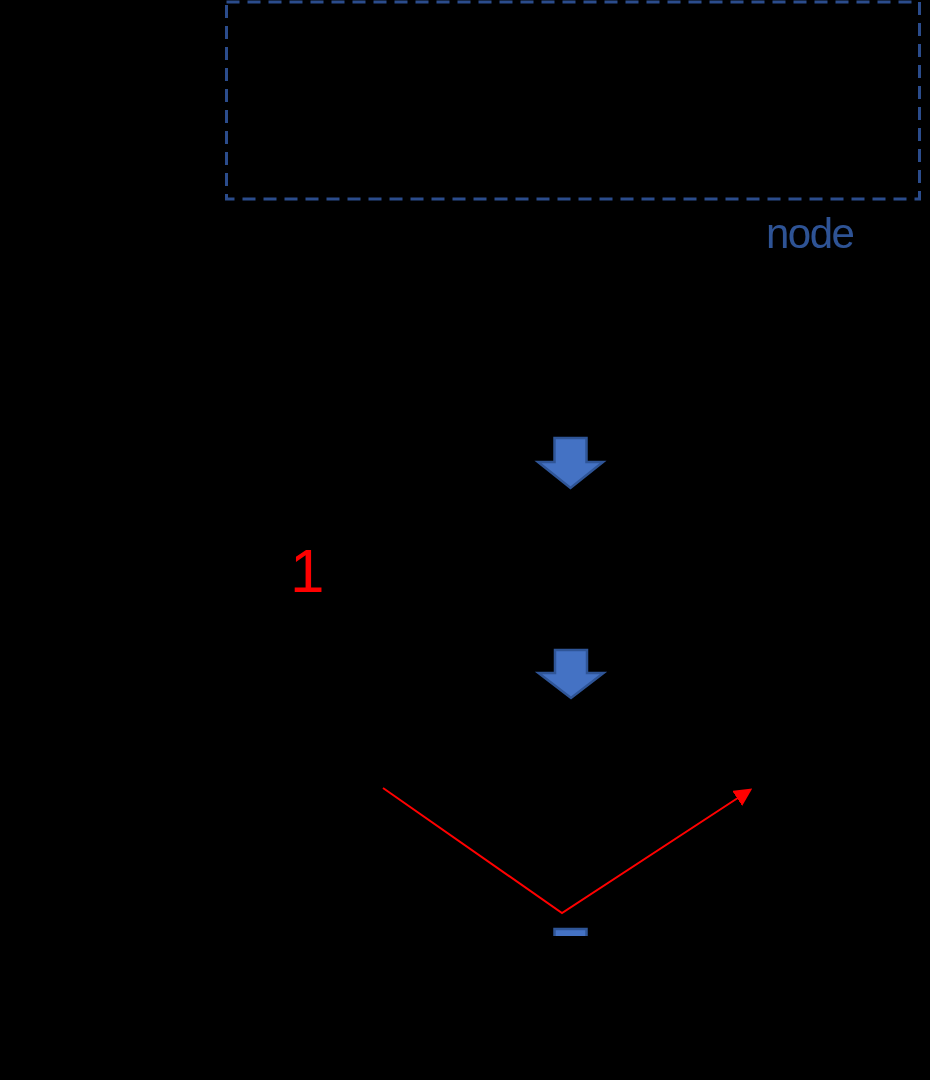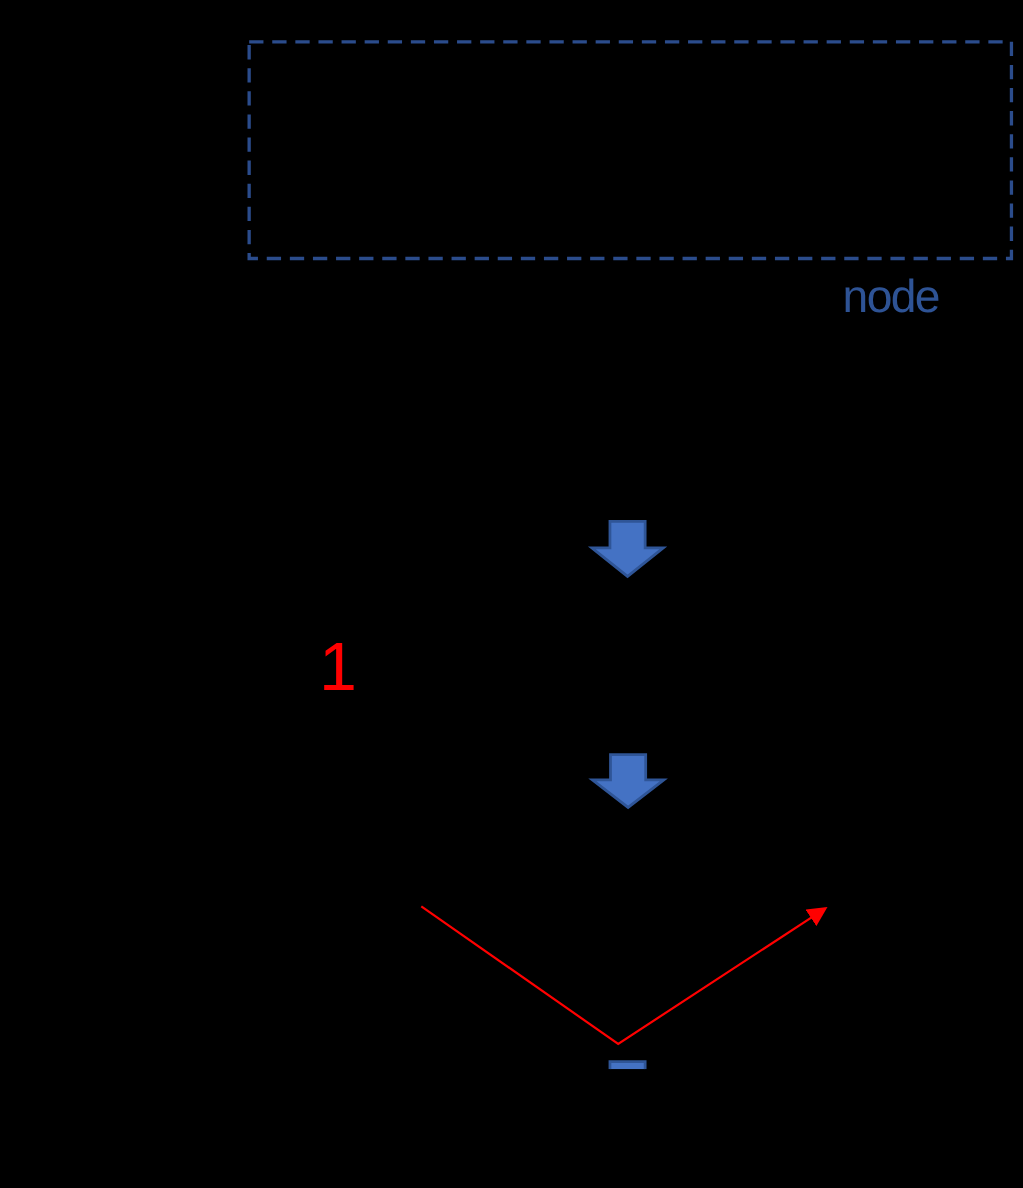--- a/index.html
+++ b/index.html
@@ -7,21 +7,20 @@
     padding: 0;
     background: #000000;
   }
   .canvas {
     position: relative;
     width: 930px;
     height: 936px;
     background: var(--background, #000000);
     overflow: hidden;
     font-family: "Liberation Sans", sans-serif;
-    margin-top: 36px;
   }
   .diagram-layer {
     position: absolute;
     left: 0;
     top: 0;
   }
   .dashed-outline {
     fill: none;
     stroke: var(--outline_blue, #2B4C8C);
     stroke-width: 3;

